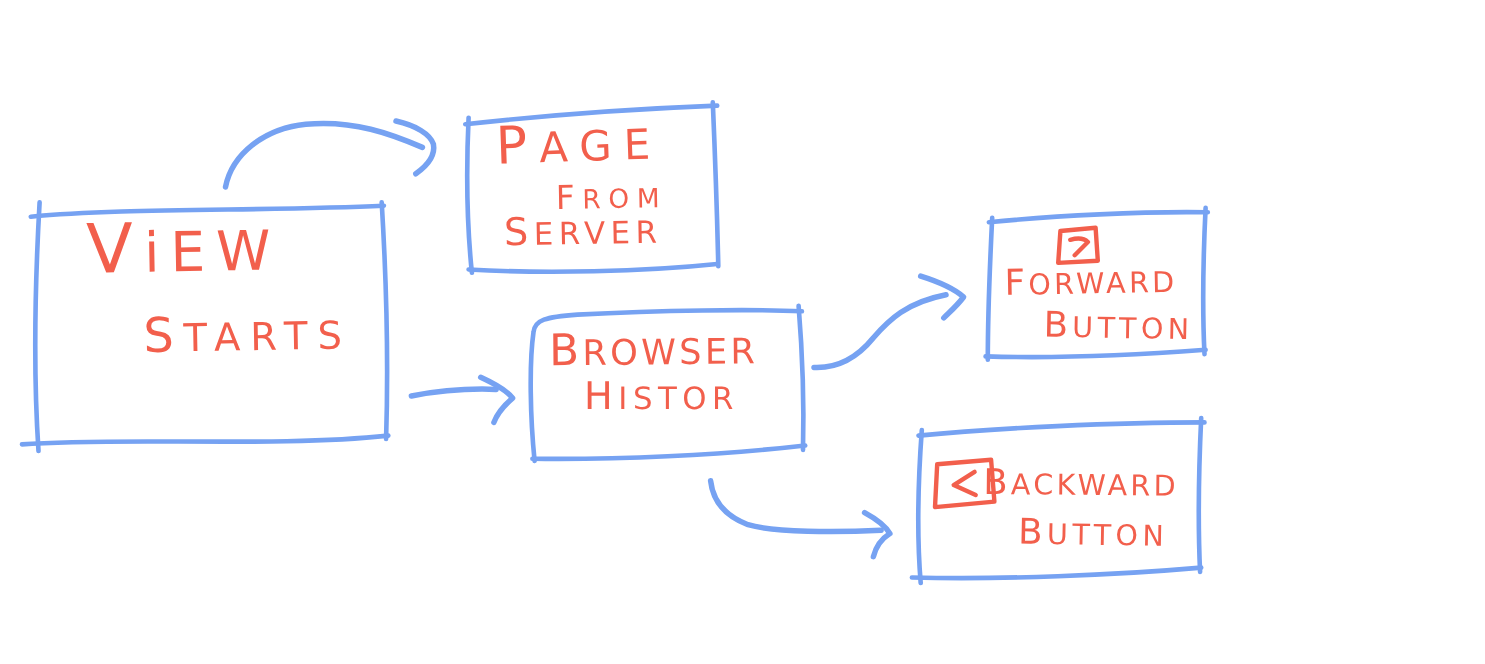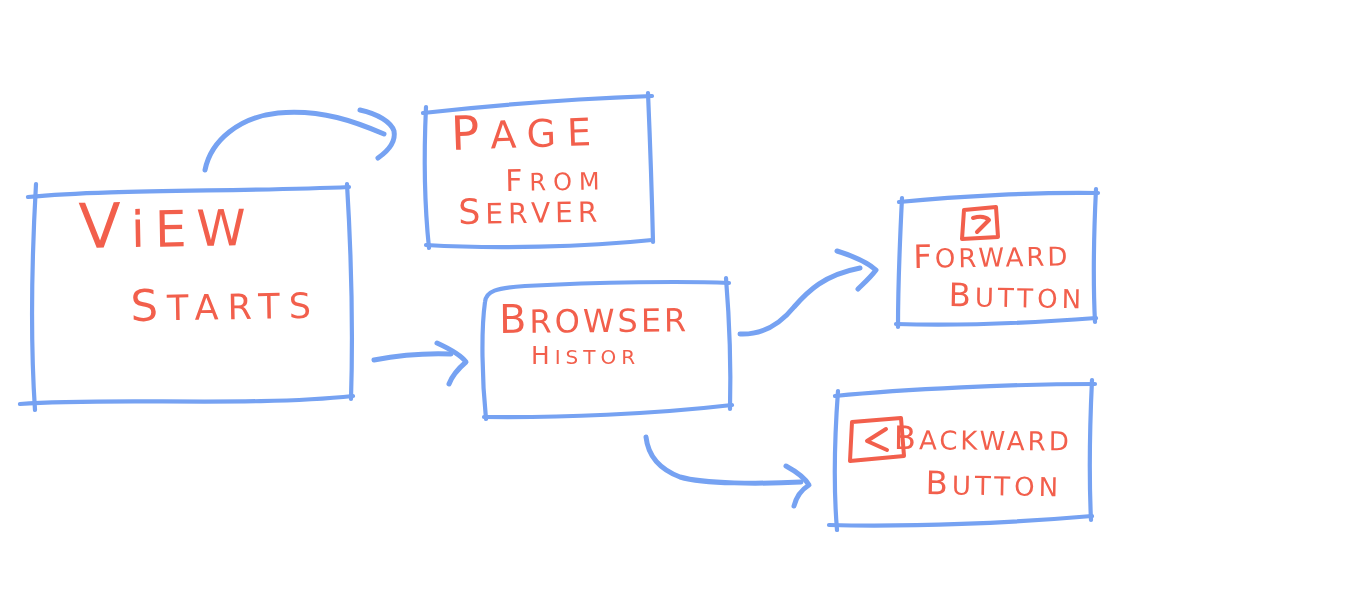--- a/index.html
+++ b/index.html
@@ -49,21 +49,21 @@
   .hand::first-letter {
     font-size: 1.24em;
   }
   
   .t-view     { left: 78px;  top: 196px; font-size: 50px; letter-spacing: 10px; transform: rotate(-1deg); }
   .t-starts   { left: 130px; top: 285px; font-size: 35px; letter-spacing: 9px;  transform: rotate(-1deg); }
   .t-page     { left: 450px; top: 110px; font-size: 38px; letter-spacing: 11px; transform: rotate(-2deg); }
   .t-from     { left: 505px; top: 166px; font-size: 24px; letter-spacing: 7px;  transform: rotate(-1deg); }
   .t-server   { left: 458px; top: 195px; font-size: 28px; letter-spacing: 5px;  transform: rotate(-1deg); }
   .t-browser  { left: 499px; top: 300px; font-size: 32px; letter-spacing: 3px;  transform: rotate(-0.5deg); }
-  .t-histor   { left: 531px; top: 344px; font-size: 20px; letter-spacing: 5px; }
+  .t-histor   { left: 531px; top: 344px; font-size: 28px; letter-spacing: 5px; }
   .t-forward  { left: 913px; top: 241px; font-size: 26px; letter-spacing: 3px;  transform: rotate(-1deg); }
   .t-fbutton  { left: 949px; top: 279px; font-size: 26px; letter-spacing: 4px;  transform: rotate(1deg); }
   .t-backward { left: 894px; top: 422px; font-size: 26px; letter-spacing: 3px;  transform: rotate(0.5deg); }
   .t-bbutton  { left: 926px; top: 467px; font-size: 26px; letter-spacing: 4px;  transform: rotate(1deg); }
 </style>
 </head>
 <body>
 
 <div class="canvas">
 

